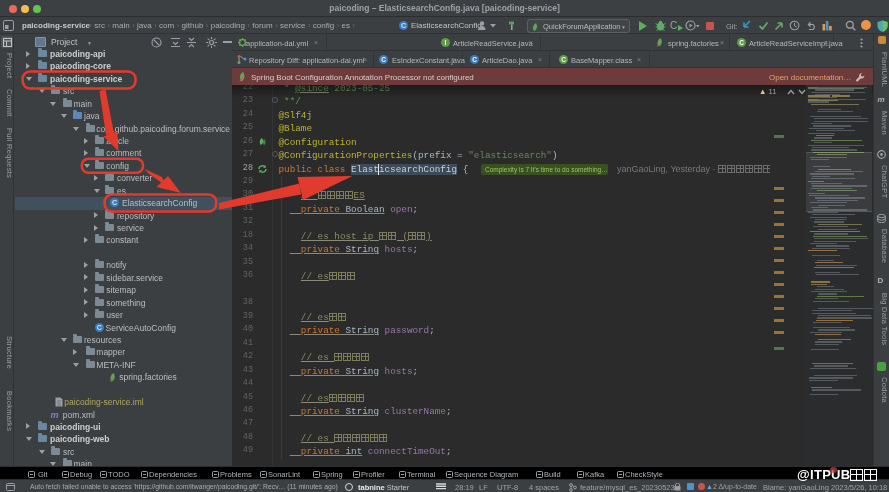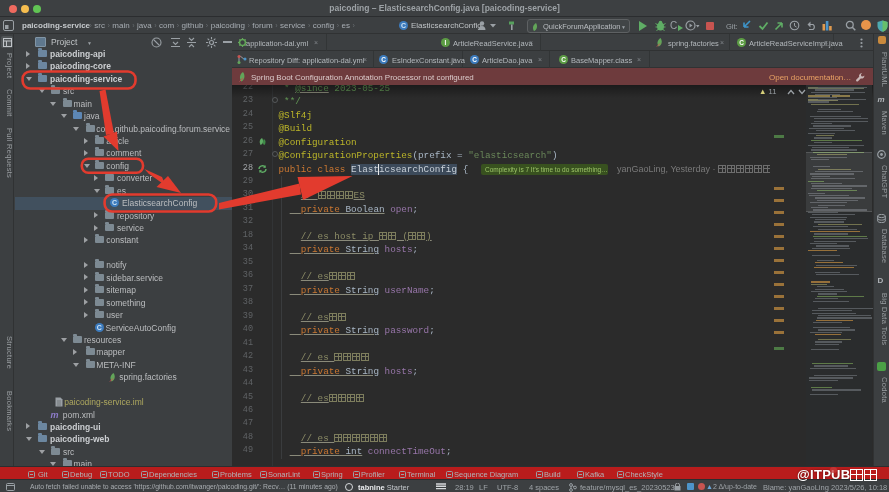--- a/index.html
+++ b/index.html
@@ -39,21 +39,21 @@
 #banner{left:232px;top:68px;width:641px;height:17px;background:#6e3b3d;font-size:8px;color:#dccccc}
 
 #ed{left:232px;top:85px;width:641px;height:381px;background:#2b2b2b;overflow:hidden}
 .cl1{position:absolute;left:0;width:641px;height:13.47px;font:9.3px "Liberation Mono",monospace;white-space:pre;color:#a9b7c6;line-height:13.47px}
 .ln{position:absolute;left:4px;width:17px;text-align:right;color:#606366;font:8.5px "Liberation Mono",monospace}
 .kw{color:#cc7832}.an{color:#bbb529}.st{color:#6a8759}.dc{color:#629755}.cm{color:#8c8c66}.fd{color:#9876aa}
 .un{text-decoration:underline;text-decoration-color:#8a8a7a}
 
 #rstripe{left:873px;top:34px;width:16px;height:445px;background:#3c3f41;border-left:1px solid #303233}
 
-#btools{left:0;top:466px;width:889px;height:13px;background:#b91c1c;border-top:1px solid #2c2e30;font-size:7.5px;color:#b0b4b8}
+#btools{left:0;top:466px;width:889px;height:13px;background:#000000;border-top:1px solid #2c2e30;font-size:7.5px;color:#b0b4b8}
 #status{left:0;top:479px;width:889px;height:13px;background:#3c3f41;border-top:1px solid #2c2e30;font-size:7.5px;color:#9fa4a8}
 .bi{position:absolute;top:3px;white-space:nowrap}
 </style></head><body>
 <div id="app">
   <div class="abs" id="title">
     <span class="tl" style="left:8.5px;background:#ee6a5f"></span>
     <span class="tl" style="left:20.5px;background:#f5bd4f"></span>
     <span class="tl" style="left:32.5px;background:#61c454"></span>
     <div class="t">paicoding – ElasticsearchConfig.java [paicoding-service]</div>
   </div>
@@ -400,42 +400,41 @@
         <span class="tx" style="left:21px;color:#b3b8bc">BaseMapper.class</span>
         <span class="cl" style="left:87px">×</span>
       </div>
     </div>
   <div class="abs" id="ed">
       <span class="abs" style="left:40px;top:0;width:1px;height:381px;background:#323436"></span>
       <span class="abs" style="left:48.9px;top:91px;width:1px;height:283px;background:#3a3c3e"></span>
       <div class="cl1" style="top:-3.3px"><i class="ln" style="font-style:normal;color:#606366">22</i><span style="position:absolute;left:46.5px;white-space:pre"><span class="dc"> * <span class="un">@since</span> 2023-05-25</span></span></div>
       <div class="cl1" style="top:10.1px"><i class="ln" style="font-style:normal;color:#606366">23</i><span style="position:absolute;left:46.5px;white-space:pre"><span class="dc"> **/</span></span></div>
       <div class="cl1" style="top:23.6px"><i class="ln" style="font-style:normal;color:#606366">24</i><span style="position:absolute;left:46.5px;white-space:pre"><span class="an">@Slf4j</span></span></div>
-      <div class="cl1" style="top:37.1px"><i class="ln" style="font-style:normal;color:#606366">25</i><span style="position:absolute;left:46.5px;white-space:pre"><span class="an">@Build</span></span></div>
+      <div class="cl1" style="top:37.1px"><i class="ln" style="font-style:normal;color:#606366">25</i><span style="position:absolute;left:46.5px;white-space:pre"><span class="an">@Blame</span></span></div>
       <div class="cl1" style="top:50.5px"><i class="ln" style="font-style:normal;color:#606366">26</i><span style="position:absolute;left:46.5px;white-space:pre"><span class="an">@Configuration</span></span></div>
       <div class="cl1" style="top:64.0px"><i class="ln" style="font-style:normal;color:#606366">27</i><span style="position:absolute;left:46.5px;white-space:pre"><span class="an">@ConfigurationProperties</span>(prefix = <span class="st">"elasticsearch"</span>)</span></div>
       <div class="cl1" style="top:77.5px"><i class="ln" style="font-style:normal;color:#a0a3a6">28</i><span style="position:absolute;left:46.5px;white-space:pre"><span class="kw">public class </span><span style="background:#3c4a5a;color:#c8d0d8">ElasticsearchConfig</span> {</span></div>
       <div class="cl1" style="top:91.0px"><i class="ln" style="font-style:normal;color:#606366">29</i><span style="position:absolute;left:46.5px;white-space:pre"></span></div>
       <div class="cl1" style="top:104.4px"><i class="ln" style="font-style:normal;color:#606366">30</i><span style="position:absolute;left:46.5px;white-space:pre">    <span class="cm un">// <i class="cj"></i><i class="cj"></i><i class="cj"></i><i class="cj"></i>ES</span></span></div>
       <div class="cl1" style="top:117.9px"><i class="ln" style="font-style:normal;color:#606366">31</i><span style="position:absolute;left:46.5px;white-space:pre">  <span class="un">&nbsp;&nbsp;<span class="kw">private</span> Boolean</span> <span class="fd">open</span>;</span></div>
       <div class="cl1" style="top:131.4px"><i class="ln" style="font-style:normal;color:#606366">32</i><span style="position:absolute;left:46.5px;white-space:pre"></span></div>
       <div class="cl1" style="top:144.8px"><i class="ln" style="font-style:normal;color:#606366">18</i><span style="position:absolute;left:46.5px;white-space:pre">    <span class="cm un">// es host ip <i class="cj"></i><i class="cj"></i> (<i class="cj"></i><i class="cj"></i>)</span></span></div>
       <div class="cl1" style="top:158.3px"><i class="ln" style="font-style:normal;color:#606366">34</i><span style="position:absolute;left:46.5px;white-space:pre">  <span class="un">&nbsp;&nbsp;<span class="kw">private</span> String</span> <span class="fd">hosts</span>;</span></div>
       <div class="cl1" style="top:171.8px"><i class="ln" style="font-style:normal;color:#606366">35</i><span style="position:absolute;left:46.5px;white-space:pre"></span></div>
       <div class="cl1" style="top:185.2px"><i class="ln" style="font-style:normal;color:#606366">36</i><span style="position:absolute;left:46.5px;white-space:pre">    <span class="cm un">// es<i class="cj"></i><i class="cj"></i><i class="cj"></i></span></span></div>
-      <div class="cl1" style="top:198.7px"><i class="ln" style="font-style:normal;color:#606366">37</i><span style="position:absolute;left:46.5px;white-space:pre">  <span class="un">&nbsp;&nbsp;<span class="kw">private</span> String</span> <span class="fd">userName</span>;</span></div>
       <div class="cl1" style="top:212.2px"><i class="ln" style="font-style:normal;color:#606366">38</i><span style="position:absolute;left:46.5px;white-space:pre"></span></div>
       <div class="cl1" style="top:225.7px"><i class="ln" style="font-style:normal;color:#606366">39</i><span style="position:absolute;left:46.5px;white-space:pre">    <span class="cm un">// es<i class="cj"></i><i class="cj"></i></span></span></div>
       <div class="cl1" style="top:239.1px"><i class="ln" style="font-style:normal;color:#606366">40</i><span style="position:absolute;left:46.5px;white-space:pre">  <span class="un">&nbsp;&nbsp;<span class="kw">private</span> String</span> <span class="fd">password</span>;</span></div>
       <div class="cl1" style="top:252.6px"><i class="ln" style="font-style:normal;color:#606366">41</i><span style="position:absolute;left:46.5px;white-space:pre"></span></div>
       <div class="cl1" style="top:266.1px"><i class="ln" style="font-style:normal;color:#606366">42</i><span style="position:absolute;left:46.5px;white-space:pre">    <span class="cm un">// es <i class="cj"></i><i class="cj"></i><i class="cj"></i><i class="cj"></i></span></span></div>
       <div class="cl1" style="top:279.5px"><i class="ln" style="font-style:normal;color:#606366">43</i><span style="position:absolute;left:46.5px;white-space:pre">  <span class="un">&nbsp;&nbsp;<span class="kw">private</span> String</span> <span class="fd">hosts</span>;</span></div>
       <div class="cl1" style="top:293.0px"><i class="ln" style="font-style:normal;color:#606366">44</i><span style="position:absolute;left:46.5px;white-space:pre"></span></div>
       <div class="cl1" style="top:306.5px"><i class="ln" style="font-style:normal;color:#606366">45</i><span style="position:absolute;left:46.5px;white-space:pre">    <span class="cm un">// es<i class="cj"></i><i class="cj"></i><i class="cj"></i><i class="cj"></i></span></span></div>
-      <div class="cl1" style="top:319.9px"><i class="ln" style="font-style:normal;color:#606366">46</i></div>
+      <div class="cl1" style="top:319.9px"><i class="ln" style="font-style:normal;color:#606366">46</i><span style="position:absolute;left:46.5px;white-space:pre">  <span class="un">&nbsp;&nbsp;<span class="kw">private</span> String</span> <span class="fd">clusterName</span>;</span></div>
       <div class="cl1" style="top:333.4px"><i class="ln" style="font-style:normal;color:#606366">47</i><span style="position:absolute;left:46.5px;white-space:pre"></span></div>
       <div class="cl1" style="top:346.9px"><i class="ln" style="font-style:normal;color:#606366">48</i><span style="position:absolute;left:46.5px;white-space:pre">    <span class="cm un">// es <i class="cj"></i><i class="cj"></i><i class="cj"></i><i class="cj"></i><i class="cj"></i><i class="cj"></i></span></span></div>
       <div class="cl1" style="top:360.4px"><i class="ln" style="font-style:normal;color:#606366">49</i><span style="position:absolute;left:46.5px;white-space:pre">  <span class="un">&nbsp;&nbsp;<span class="kw">private</span> int</span> <span class="fd">connectTimeOut</span>;</span></div>
       <span class="abs" style="left:145.6px;top:78.5px;width:1.2px;height:11px;background:#e8e8e8"></span>
       <div class="abs" style="left:249px;top:79px;width:127px;height:11px;overflow:hidden;background:#38511f;border-radius:2px;font-size:6.5px;color:#9dc468;padding:1.5px 4px;white-space:nowrap">Complexity is 7 It's time to do something…</div>
       <div class="abs" style="left:385px;top:78.5px;width:153px;overflow:hidden;font-size:9px;color:#7a7a7a;white-space:nowrap">yanGaoLing, Yesterday · <i class="cj" style="width:8px;height:8px"></i><i class="cj" style="width:8px;height:8px"></i><i class="cj" style="width:8px;height:8px"></i><i class="cj" style="width:8px;height:8px"></i><i class="cj" style="width:8px;height:8px"></i><i class="cj" style="width:8px;height:8px"></i></div>
       <svg class="abs" style="left:25px;top:52px" width="11" height="10">
         <path d="M5 1C2.5 2.5 2 5 3.5 8 6 7 7 4 5 1z" fill="#5fad65"></path>
         <path d="M7 2c2 1.5 2 4 .5 6C5.5 7.5 5.5 4 7 2z" fill="#3f8a47"></path>
       </svg>

